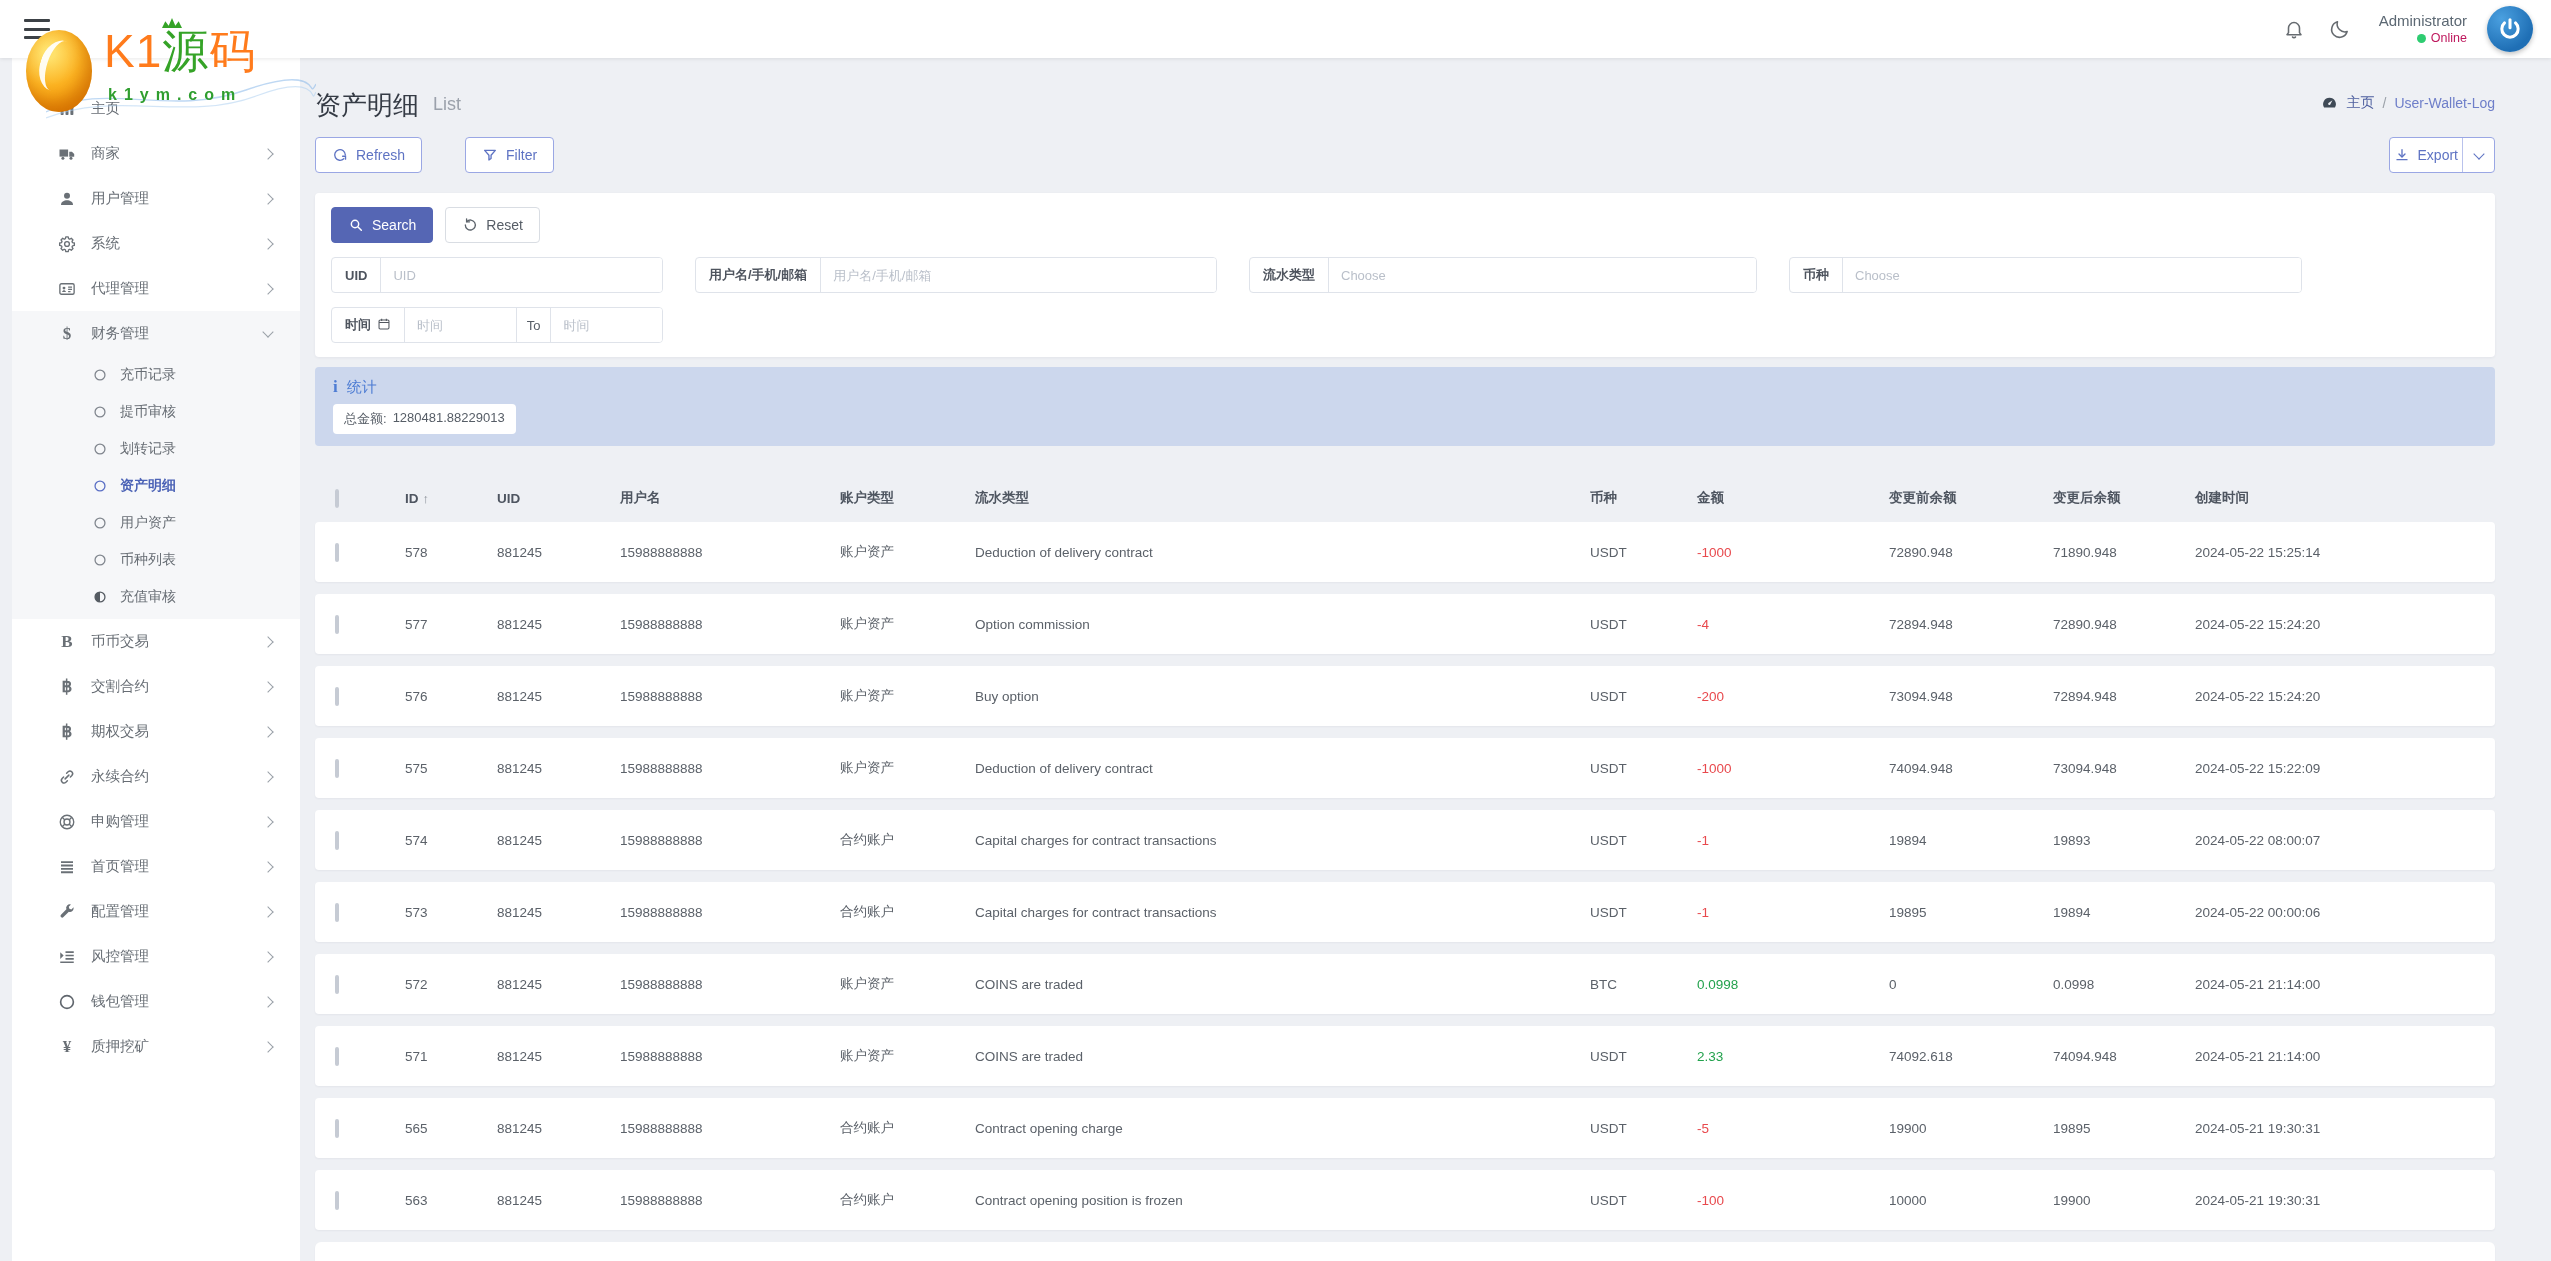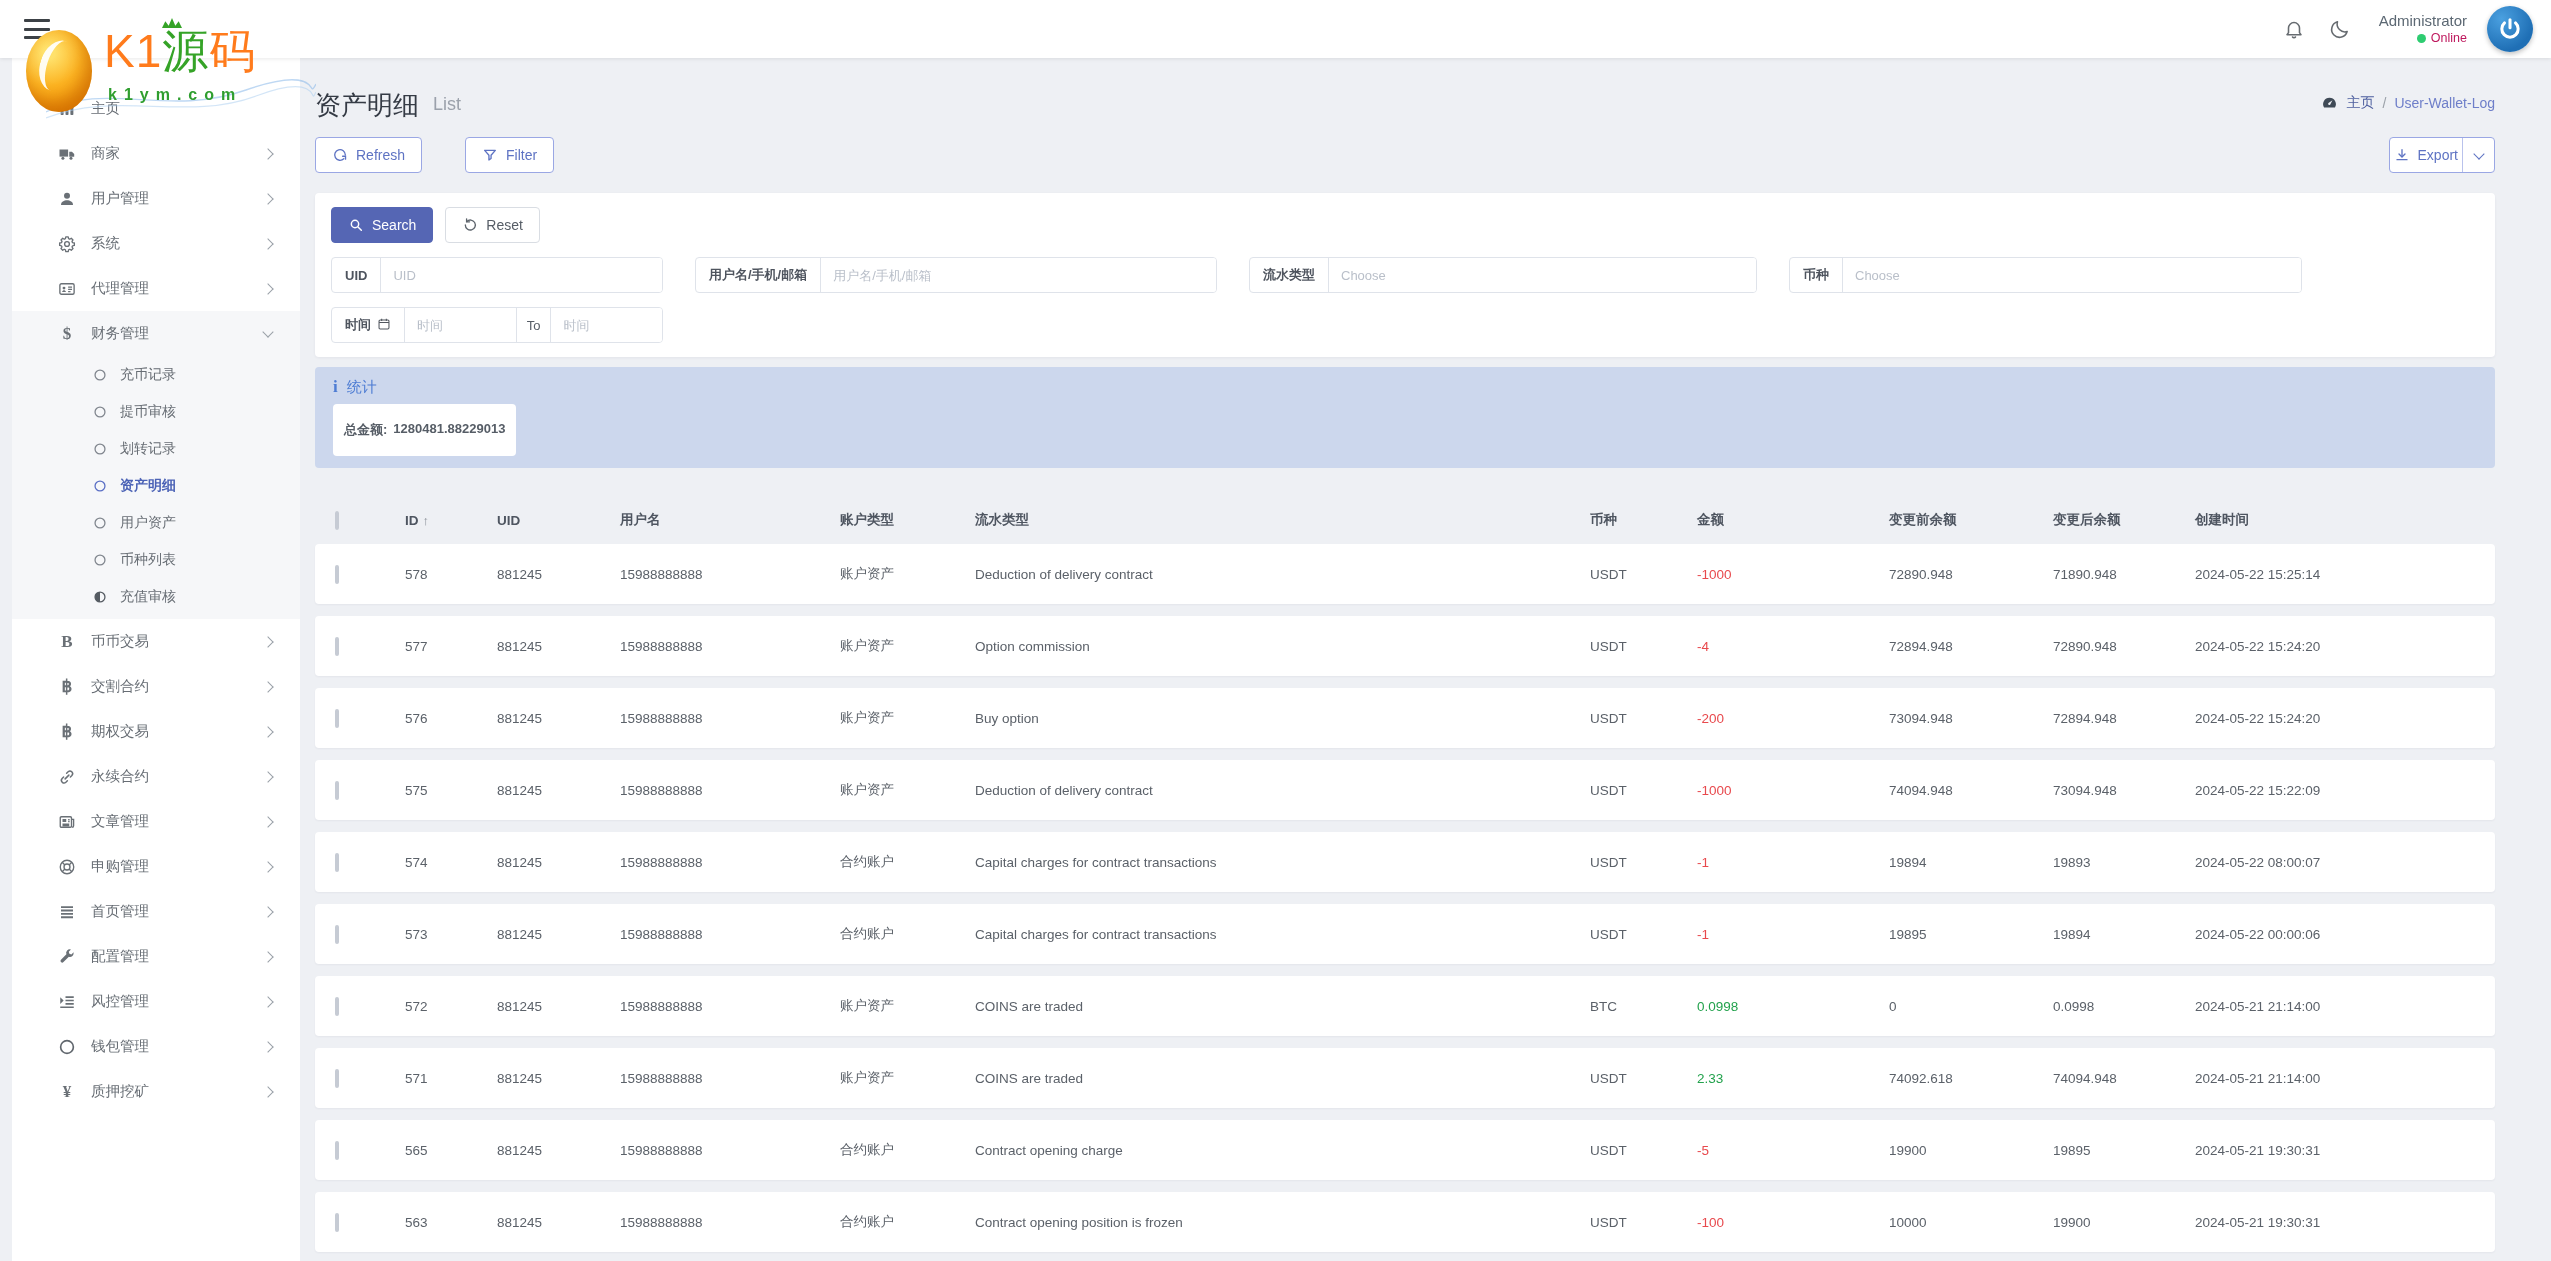--- a/index.html
+++ b/index.html
@@ -90,21 +90,21 @@
   .fg-label { display:flex; align-items:center; gap:6px; padding:0 13px; font-size:13px; font-weight:bold; color:#4e545e; border-right:1px solid #dfe3ea; white-space:nowrap; }
   .fg-input { flex:1; border:0; outline:none; font-size:13px; padding:0 12px; color:#565d66; font-family:"Liberation Sans", sans-serif; min-width:0; }
   .fg-input::placeholder { color:#b9bfc9; }
   .fg-to { display:flex; align-items:center; padding:0 10px; font-size:13px; color:#565d66; border-left:1px solid #dfe3ea; border-right:1px solid #dfe3ea; }
   .time-group { width:693px; }
   .cal-ic svg { width:14px; height:14px; }
 
   .stat-banner { margin-top:10px; background:#ccd7ed; border-radius:4px; padding:10px 18px 12px; }
   .stat-title { display:flex; align-items:center; gap:9px; color:#4d7cd3; font-size:15px; }
   .stat-i { font-family:"Liberation Serif", serif; font-weight:bold; font-size:17px; }
-  .stat-pill { display:inline-flex; margin-top:7px; background:#fff; border-radius:4px; padding:17px 11px; font-size:13px; color:#565d66; gap:6px;font-weight:bold; }
+  .stat-pill { display:inline-flex; margin-top:7px; background:#fff; border-radius:4px; padding:6px 11px; font-size:13px; color:#565d66; gap:6px; }
 
   
   .thead, .trow { display:grid; grid-template-columns:90px 92px 123px 220px 135px 1fr 107px 192px 164px 142px 300px; align-items:center; }
   .thead { margin-top:28px; height:48px; font-size:13.5px; font-weight:bold; color:#4e5560; }
   .cell-cb { padding-left:20px; }
   .cbx { width:17px; height:17px; border:2px solid #c6cbd4; border-radius:3px; background:#fff; cursor:pointer; }
   .sort-arrow { color:#8a8f98; font-weight:normal; margin-left:4px; font-size:13px; }
   .trow { height:60px; background:#fff; border-radius:4px; margin-bottom:12px; font-size:13.5px; color:#5b6169; box-shadow:0 1px 2px rgba(30,40,70,.05); }
   .neg { color:#e8494d; }
   .pos { color:#23a24d; }
@@ -329,32 +329,20 @@
             <svg viewBox="0 0 24 24" fill="none" stroke="#6a7076" stroke-width="2" stroke-linecap="round">
               <path d="M9.5 14.5l5-5"></path>
               <path d="M12.5 17l-2 2a3.54 3.54 0 0 1-5-5l2-2"></path>
               <path d="M11.5 7l2-2a3.54 3.54 0 0 1 5 5l-2 2"></path>
             </svg>
           </span>
           <span>永续合约</span>
           <span class="chev"></span>
         </div>
 
-        <div class="mi">
-          <span class="mi-icon">
-            <svg viewBox="0 0 24 24" fill="none" stroke="#6a7076" stroke-width="1.8">
-              <rect x="3" y="5" width="15" height="14" rx="1.5"></rect>
-              <path d="M18 8.5h2.8v8.5a2 2 0 0 1-2 2"></path>
-              <rect x="6" y="8" width="5" height="4" fill="#6a7076" stroke="none"></rect>
-              <path d="M6 15h9M6 17h9M13.5 9h2M13.5 11.5h2"></path>
-            </svg>
-          </span>
-          <span>文章管理</span>
-          <span class="chev"></span>
-        </div>
 
         <div class="mi">
           <span class="mi-icon">
             <svg viewBox="0 0 24 24" fill="none" stroke="#6a7076" stroke-width="1.8">
               <circle cx="12" cy="12" r="9"></circle>
               <circle cx="12" cy="12" r="4"></circle>
               <path d="M5.6 5.6l3.6 3.6M18.4 5.6l-3.6 3.6M18.4 18.4l-3.6-3.6M5.6 18.4l3.6-3.6"></path>
             </svg>
           </span>
           <span>申购管理</span>

